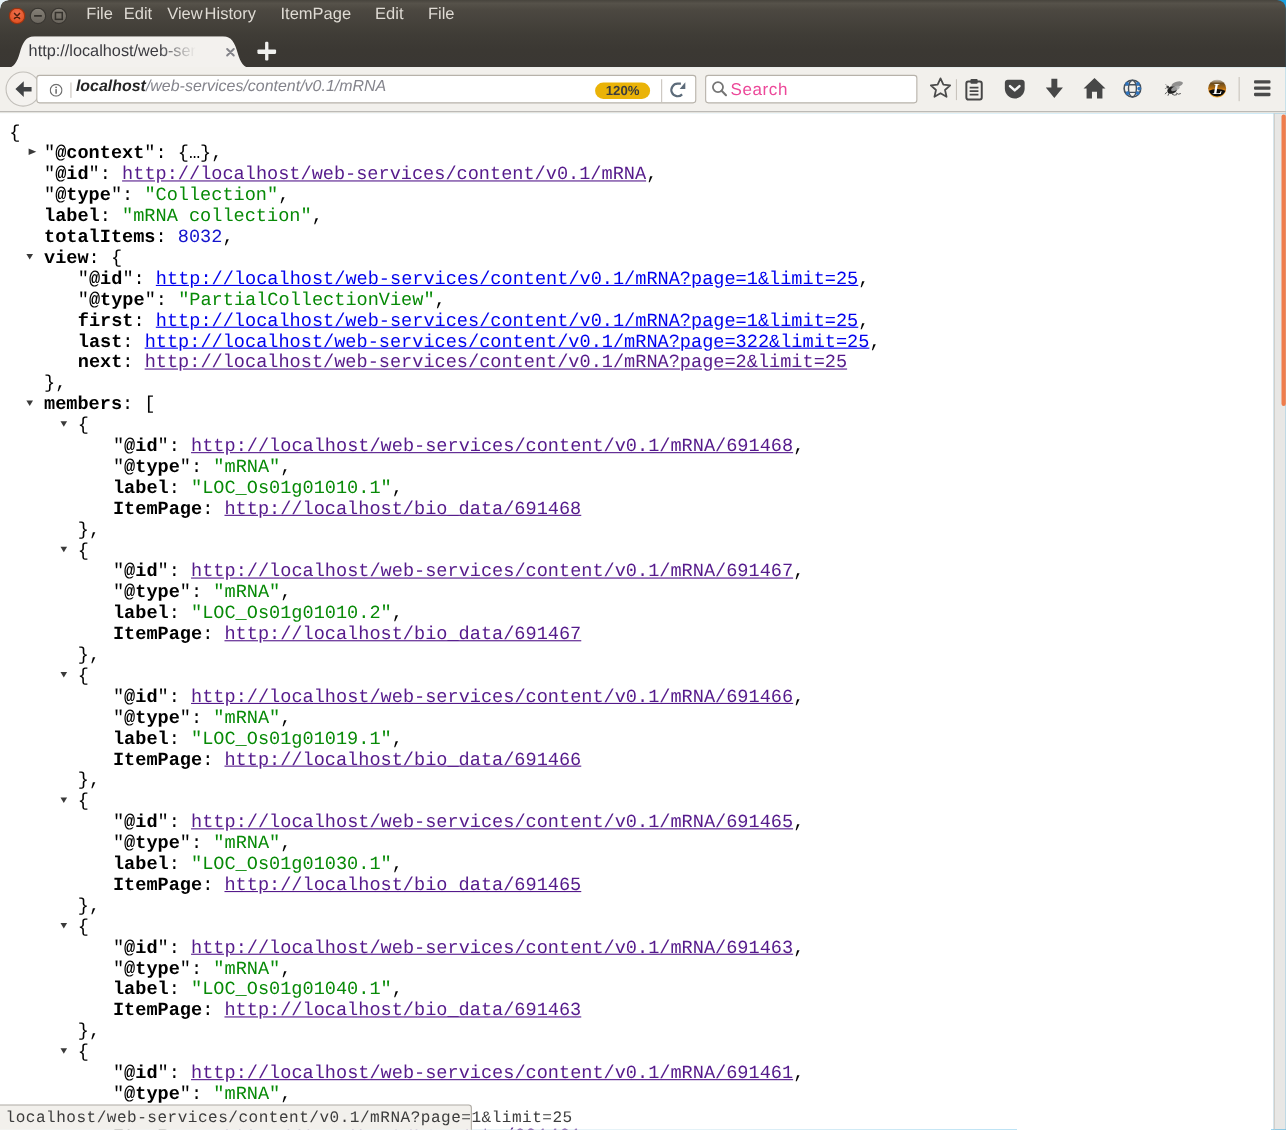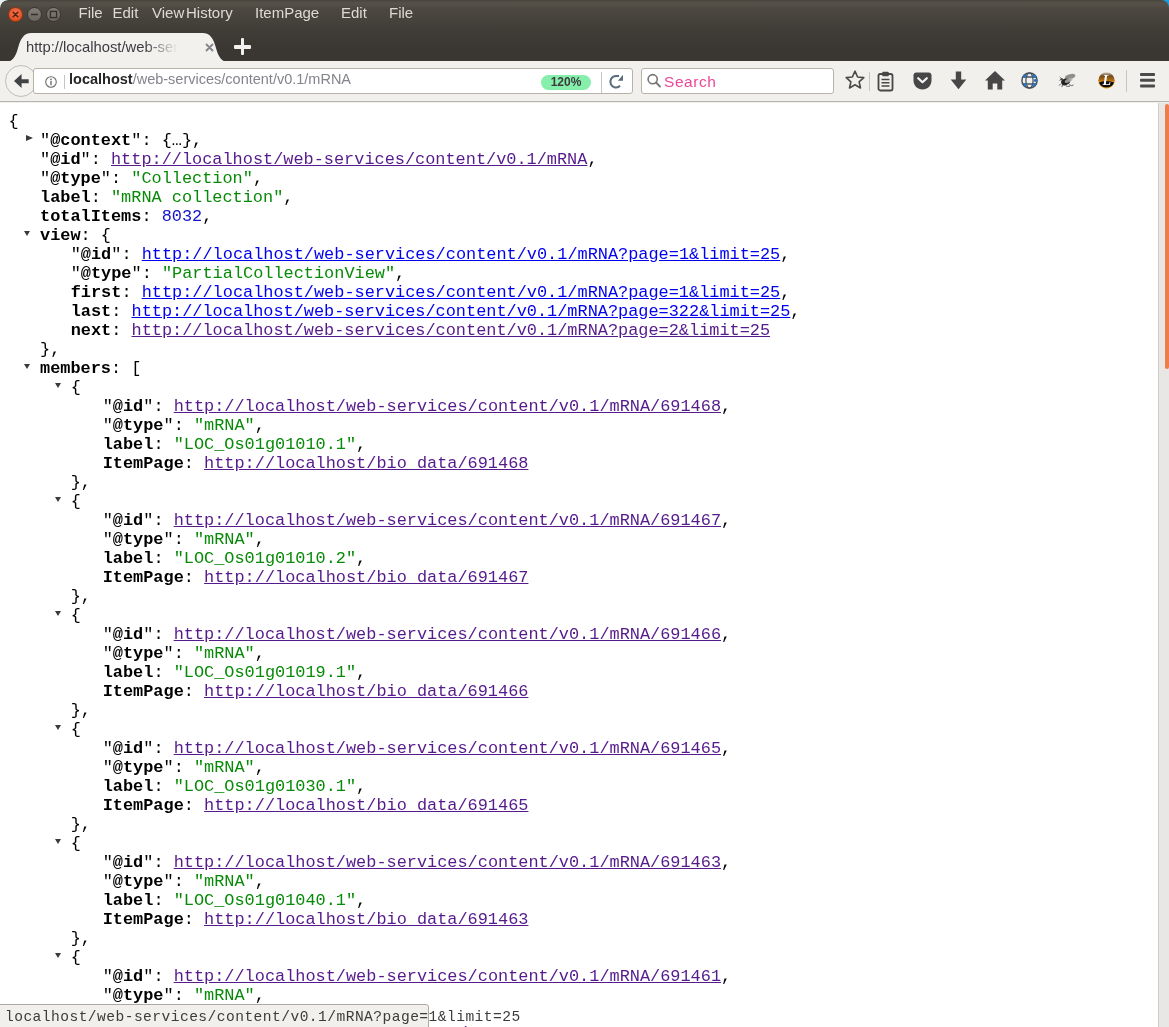--- a/index.html
+++ b/index.html
@@ -17,23 +17,23 @@
 #tab{position:absolute;left:6px;top:32.5px;}
 #tablabel{position:absolute;left:26px;top:39px;width:172px;height:18px;font-size:14.8px;color:#3b3b40;white-space:nowrap;overflow:hidden;-webkit-mask-image:linear-gradient(90deg,#000 118px,rgba(0,0,0,0) 152px);mask-image:linear-gradient(90deg,#000 118px,rgba(0,0,0,0) 152px);}
 #tabclose{position:absolute;left:204px;top:42px;}
 #plusbtn{position:absolute;left:234px;top:45.2px;width:17px;height:3.4px;background:#f1f1ef;border-radius:1px;}
 #plusbtn:after{content:"";position:absolute;left:6.8px;top:-6.8px;width:3.4px;height:17px;background:#f1f1ef;border-radius:1px;}
 
 #navbar{position:absolute;left:0;top:61px;width:1169px;height:42px;background:#f2f0ec;border-bottom:0px;box-sizing:border-box;}
 #navline{position:absolute;left:0;top:100.8px;width:1169px;height:1.7px;background:#b6b4b1;}
 #backbtn{position:absolute;left:4.9px;top:64.6px;width:32px;height:32px;border-radius:50%;background:#f4f2ef;border:1px solid #c2bfba;box-sizing:border-box;}
 #urlbar{position:absolute;left:33px;top:68px;width:600px;height:25.5px;background:#fff;border:1px solid #b7b2aa;border-radius:3px;box-sizing:border-box;}
-#urltext{position:absolute;left:69px;top:71px;font-size:14.5px;color:#2a2a2a;white-space:nowrap;}
+#urltext{position:absolute;left:69px;top:71px;font-size:14.5px;color:#2a2a2a;white-space:nowrap;font-style:italic;}
 #urltext .gray{color:#84848c;}
-#zoombadge{position:absolute;left:541px;top:74.5px;width:50px;height:15.5px;background:#86efac;border-radius:8px;font-size:12px;font-weight:bold;color:#3c3c3c;text-align:center;line-height:15.5px;}
+#zoombadge{position:absolute;left:541px;top:74.5px;width:50px;height:15.5px;background:#eab308;border-radius:8px;font-size:12px;font-weight:bold;color:#3c3c3c;text-align:center;line-height:15.5px;}
 #searchbox{position:absolute;left:641px;top:68px;width:193px;height:25.5px;background:#fff;border:1px solid #b7b2aa;border-radius:3px;box-sizing:border-box;}
 #searchtext{position:absolute;left:664px;top:72.5px;font-size:15.5px;letter-spacing:0.55px;color:#ec4899;}
 .vsep{position:absolute;width:1px;background:#c9c4bd;}
 
 #content{position:absolute;left:0;top:103px;width:1158px;height:924px;background:#fff;overflow:hidden;}
 #json{position:absolute;left:0;top:8.5px;font-family:"Liberation Mono",monospace;font-size:16.9px;line-height:19px;color:#000;white-space:pre;}
 #json .ln{position:relative;height:19px;}
 .i0{padding-left:8.5px;}
 .i1{padding-left:40px;}
 .i2{padding-left:70.7px;}

